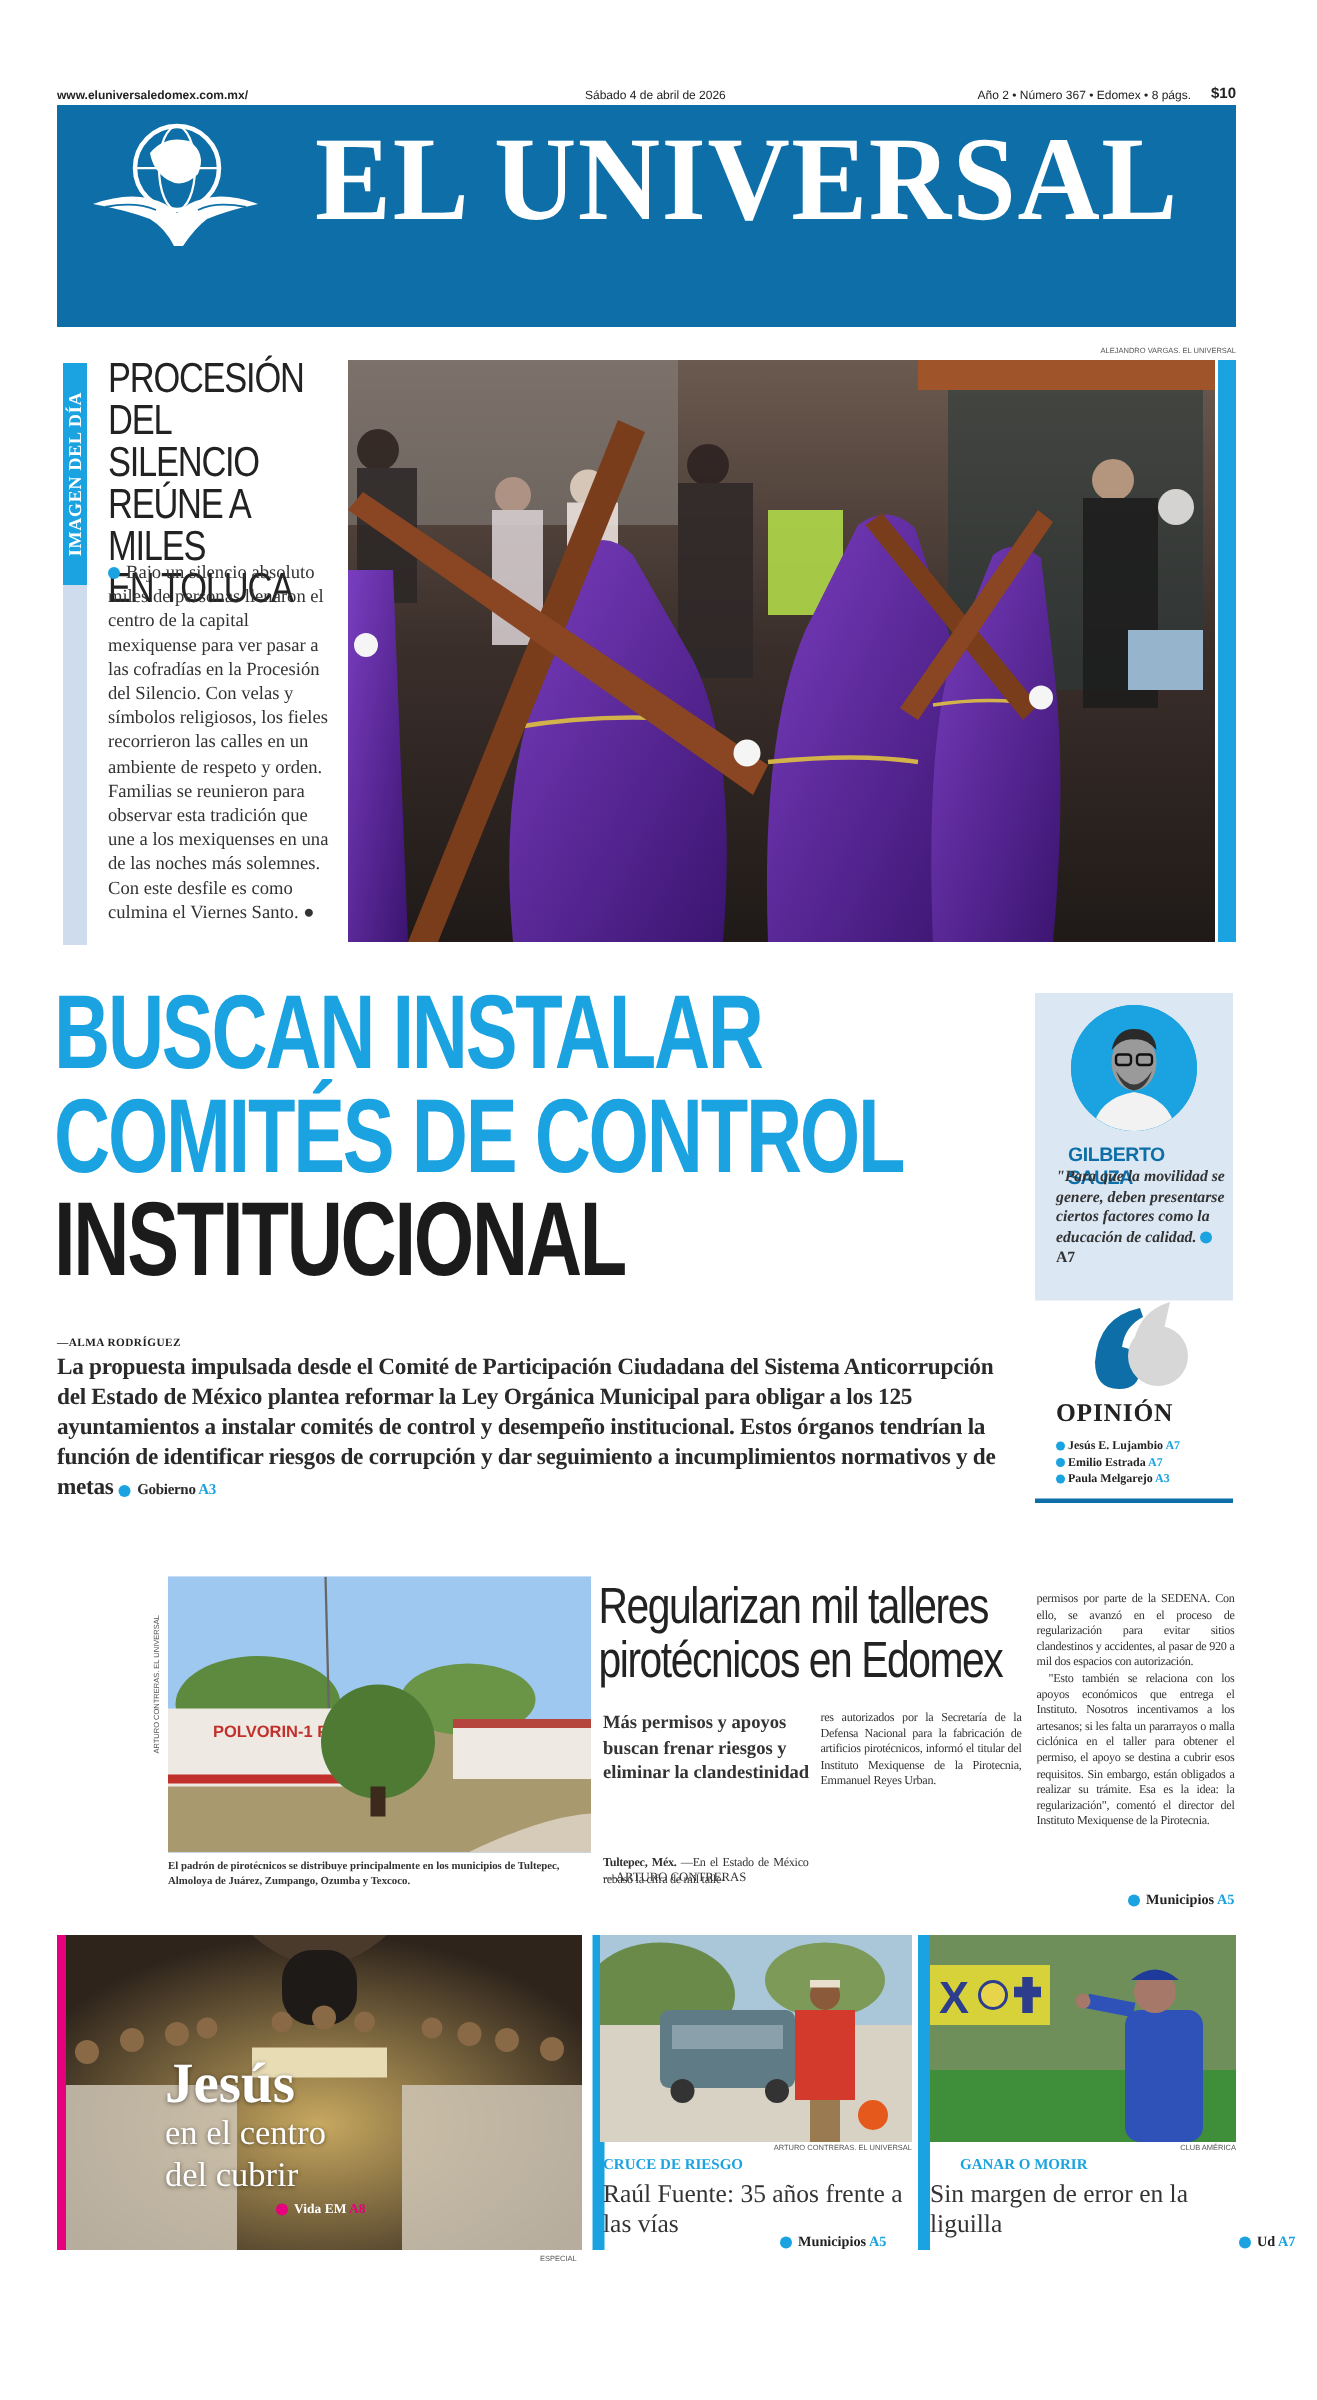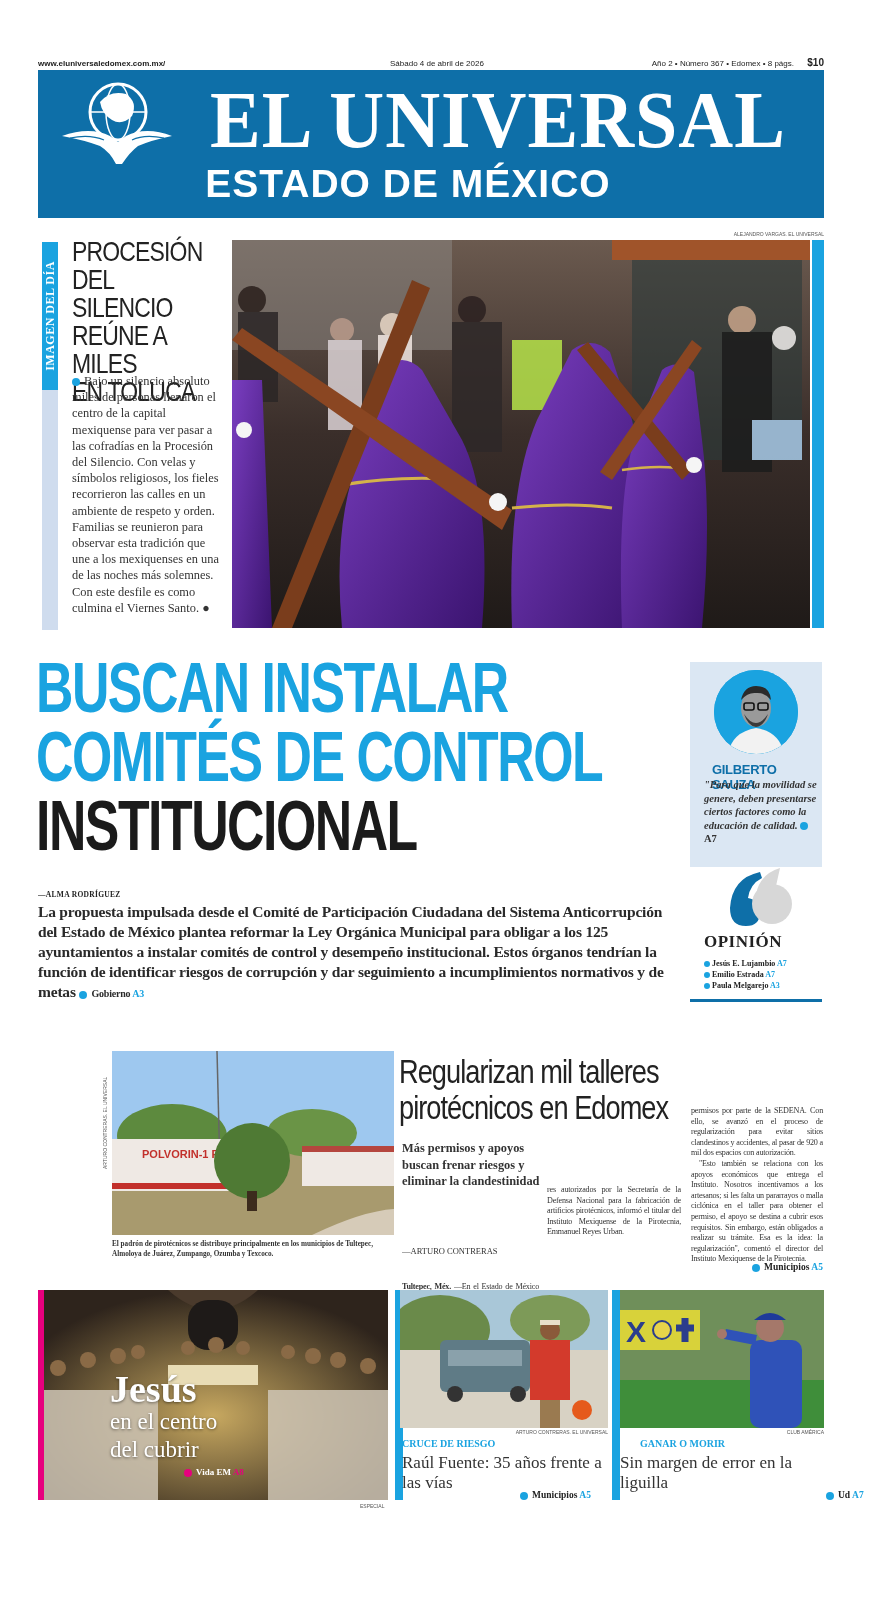--- a/index.html
+++ b/index.html
@@ -58,21 +58,21 @@
   #pyro-credit span{position:absolute;left:-54px;top:56px;width:116px;transform:rotate(-90deg);font-family:"Liberation Sans",sans-serif;font-size:5px;color:#555;white-space:nowrap;}
   #pyro-caption{left:112px;top:1239px;width:290px;font-family:"Liberation Serif",serif;font-size:7.2px;font-weight:bold;line-height:10px;color:#333;}
   #pyro-title{left:399px;top:1053px;width:300px;font-family:"Liberation Sans",sans-serif;font-size:34px;line-height:36px;letter-spacing:-1.2px;transform:scaleX(0.8);transform-origin:left top;width:400px;color:#222;}
   #pyro-deck{left:402px;top:1140px;width:140px;font-family:"Liberation Serif",serif;font-weight:bold;font-size:12.4px;line-height:16.5px;color:#333;}
   #pyro-byline{left:402px;top:1246px;font-family:"Liberation Serif",serif;font-weight:normal;font-size:8.5px;color:#333;text-align:right;}
   #pyro-col1{left:402px;top:1237px;width:137px;}
   #pyro-col2{left:547px;top:1140px;width:134px;}
   #pyro-col3{left:691px;top:1061px;width:132px;}
   .body7{font-family:"Liberation Serif",serif;font-size:8.1px;line-height:10.6px;color:#333;text-align:justify;letter-spacing:-0.2px;}
   .body7 p{text-indent:8px;}
-  .body7 p.noind{text-indent:0;margin-top:45px;}
+  .body7 p.noind{text-indent:0;}
   #pyro-ref{left:752px;top:1262px;font-family:"Liberation Serif",serif;font-weight:bold;font-size:9.5px;}
 
   
   #promo1{left:38px;top:1290px;width:350px;height:210px;overflow:hidden;background:#3b2d22;}
   #promo1-accent{left:38px;top:1290px;width:6px;height:210px;background:#e6007e;}
   #promo1-credit{left:360px;top:1503px;font-family:"Liberation Sans",sans-serif;font-size:5px;color:#555;}
   #promo1-title{left:110px;top:1370px;width:230px;color:#fff;font-family:"Liberation Serif",serif;text-shadow:0 1px 3px rgba(0,0,0,.5);}
   #promo1-title .t1{display:block;font-size:38px;font-weight:bold;line-height:38px;}
   #promo1-title .t2{display:block;font-size:23px;line-height:28px;}
   #promo1-ref{left:184px;top:1467px;font-family:"Liberation Serif",serif;font-size:9px;font-weight:bold;color:#fff;}
@@ -107,21 +107,20 @@
   <svg id="logo" viewBox="0 0 115 90">
     <circle cx="58" cy="32" r="28" fill="none" stroke="#fff" stroke-width="3"></circle>
     <path d="M40 22 Q50 10 66 14 Q78 22 72 36 Q62 46 52 40 Q42 34 40 22Z" fill="#fff"></path>
     <ellipse cx="58" cy="32" rx="12" ry="28" fill="none" stroke="#fff" stroke-width="1.5"></ellipse>
     <line x1="30" y1="32" x2="86" y2="32" stroke="#fff" stroke-width="1.5"></line>
     <path d="M2 56 Q30 46 50 56 L58 62 L66 56 Q86 46 112 56 Q92 60 78 66 Q70 72 62 84 L56 84 Q50 72 40 66 Q24 60 2 56Z" fill="#fff"></path>
     <path d="M10 58 Q30 54 44 60" stroke="#0e6fa8" stroke-width="1.2" fill="none"></path>
     <path d="M104 58 Q84 54 72 60" stroke="#0e6fa8" stroke-width="1.2" fill="none"></path>
   </svg>
   <div id="paper-name">EL UNIVERSAL</div>
-  <div id="edition">ESTADO DE MÉXICO</div>
 </div>
 
 <div id="iotd-bar" class="abs">
   <div class="lab">
       <div id="iotd-label">IMAGEN DEL DÍA</div>
     </div>
 </div>
 <div id="iotd-title" class="abs">
   <div>PROCESIÓN DEL</div>
   <div>SILENCIO</div>

